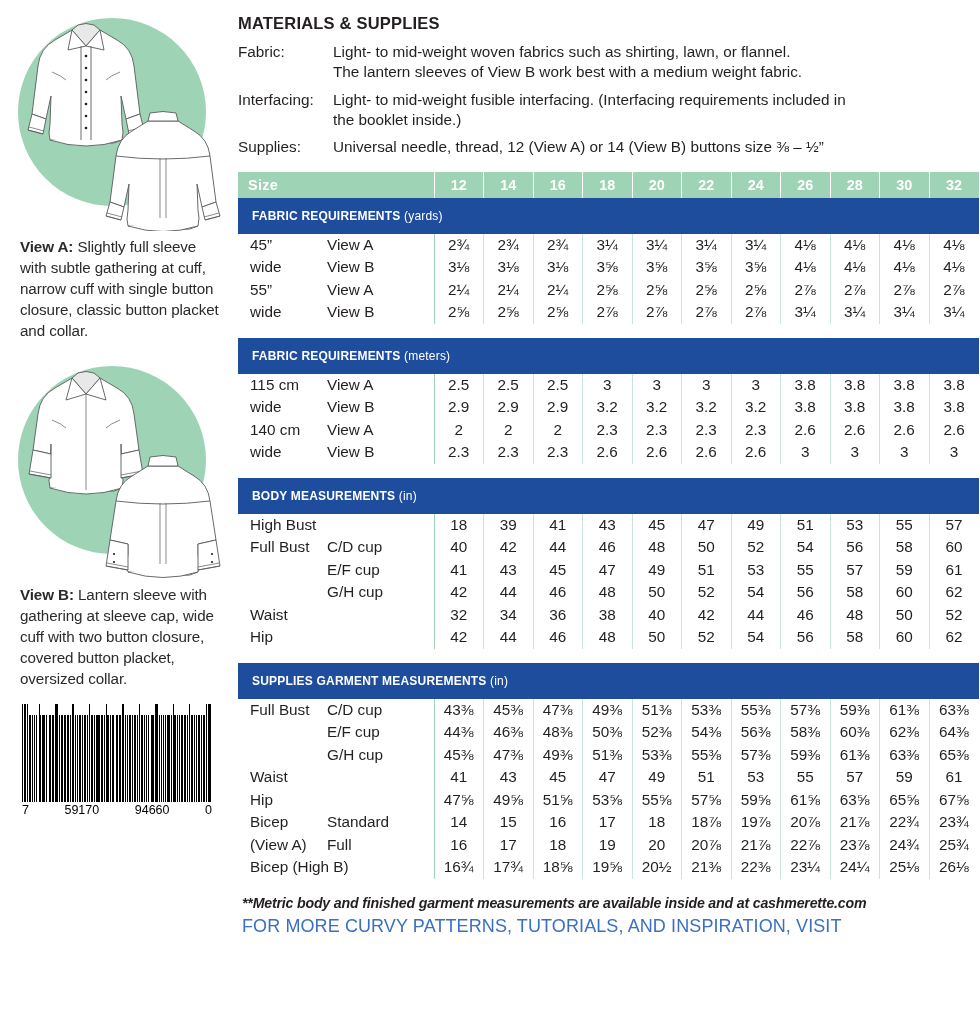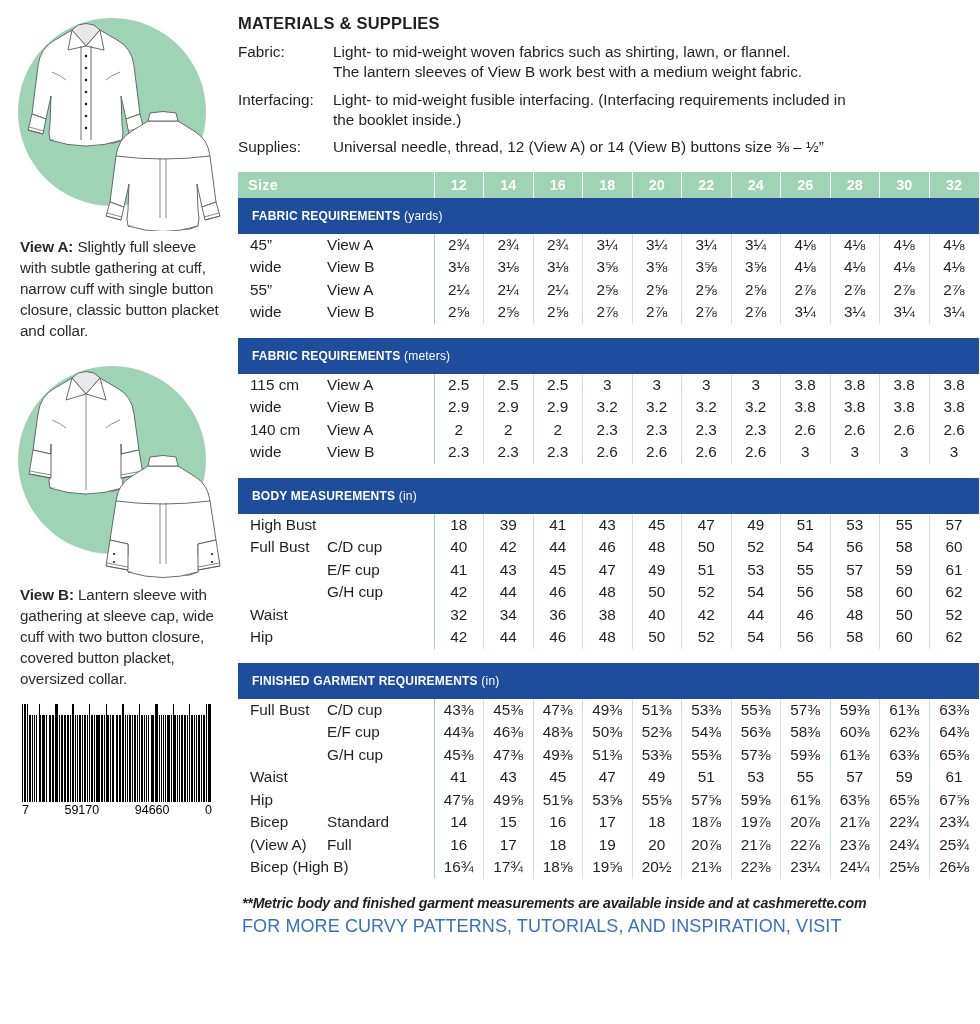--- a/index.html
+++ b/index.html
@@ -637,21 +637,21 @@
             <col class="num">
             <col class="num">
             <col class="num">
             <col class="num">
             <col class="num">
             <col class="num">
             <col class="num">
           </colgroup>
           <tbody>
             <tr class="secbar">
-              <td colspan="13"><span>FINISHED GARMENT REQUIREMENTS</span><span class="unit"> (in)</span></td>
+              <td colspan="13"><span>SUPPLIES GARMENT MEASUREMENTS</span><span class="unit"> (in)</span></td>
             </tr>
             <tr class="drow">
               <td class="l1 plain">Full Bust</td>
               <td class="l2">C/D cup</td>
               <td class="num first">43⅜</td>
               <td class="num">45⅜</td>
               <td class="num">47⅜</td>
               <td class="num">49⅜</td>
               <td class="num">51⅜</td>
               <td class="num">53⅜</td>

